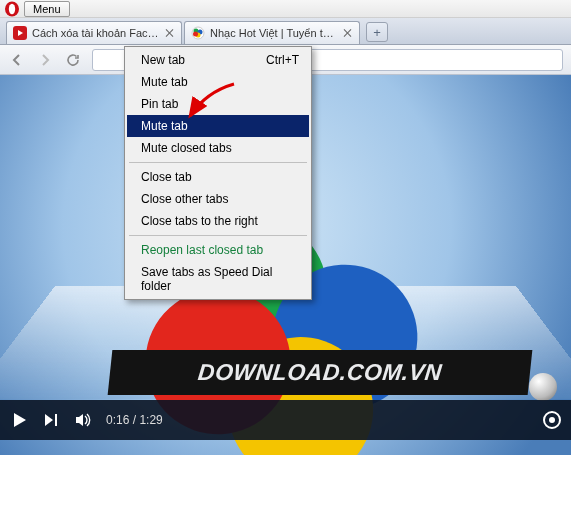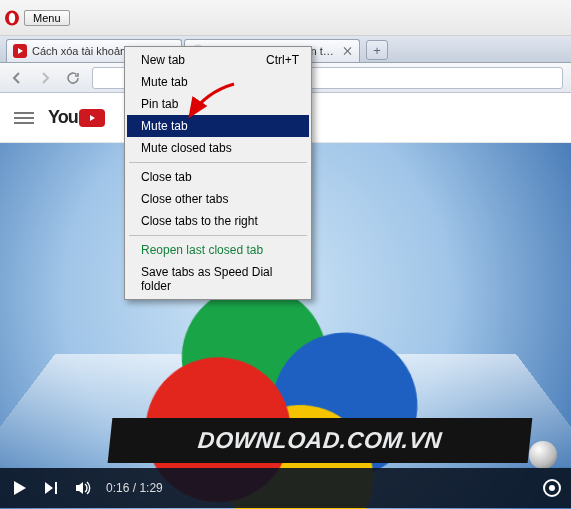--- a/index.html
+++ b/index.html
@@ -1,18 +1,18 @@
 <!DOCTYPE html>
 <html><head>
 <meta charset="utf-8">
 <style>
 * { margin: 0; padding: 0; box-sizing: border-box; font-family: "Segoe UI", Tahoma, sans-serif; }
 body { width: 571px; height: 509px; overflow: hidden; background: #fff; position: relative; }
 
-.titlebar { height: 36px; background: linear-gradient(#f6f6f6, #e8e8e8); border-bottom: 1px solid #cfcfcf; display: flex; align-items: center; padding: 0 4px; gap: 4px; }
+.titlebar { height: 18px; background: linear-gradient(#f6f6f6, #e8e8e8); border-bottom: 1px solid #cfcfcf; display: flex; align-items: center; padding: 0 4px; gap: 4px; }
 .opera-logo { width: 16px; height: 16px; }
 .menu-btn { font-size: 11px; padding: 1px 8px; border: 1px solid #9a9a9a; border-radius: 2px; background: linear-gradient(#fdfdfd,#e6e6e6); cursor: default; }
 
 .tabstrip { height: 27px; background: linear-gradient(#e0e5ee,#c7d0de); border-bottom: 1px solid #9aa3b2; display: flex; align-items: flex-end; padding: 0 6px; gap: 2px; }
 .tab { height: 23px; width: 176px; background: linear-gradient(#fafbfd,#e3e8f0); border: 1px solid #9aa3b2; border-bottom: none; border-radius: 3px 3px 0 0; display: flex; align-items: center; padding: 0 6px; font-size: 11px; color: #333; overflow: hidden; white-space: nowrap; }
 .tab .fav { width: 14px; height: 14px; margin-right: 5px; flex-shrink: 0; }
 .tab .title { overflow: hidden; text-overflow: ellipsis; flex: 1; }
 .tab .x { width: 10px; height: 10px; margin-left: 4px; position: relative; flex-shrink: 0; }
 .tab .x::before, .tab .x::after { content:""; position:absolute; left:4px; top:0; width:1px; height:10px; background:#666; }
 .tab .x::before { transform: rotate(45deg); }
@@ -106,35 +106,20 @@
     </div>
   <div class="nav-btn">
       <svg width="14" height="14" viewBox="0 0 14 14">
         <path d="M12 7a5 5 0 11-1.5-3.5M12 2v3h-3" stroke="#888" stroke-width="1.6" fill="none"></path>
       </svg>
     </div>
   <div class="addr-spacer"></div>
 </div>
 
 <div class="content">
-  <div class="yt-header">
-    <div class="ham">
-        <span></span>
-        <span></span>
-        <span></span>
-      </div>
-    <div class="yt-logo">
-      <span class="you">You</span>
-      <span class="play">
-          <svg width="10" height="10" viewBox="0 0 10 10">
-            <path d="M3 2v6l5-3z"></path>
-          </svg>
-        </span>
-    </div>
-  </div>
 
   <div class="player">
     <div class="surface"></div>
     <div class="circles">
       <div class="circle g"></div>
       <div class="circle b"></div>
       <div class="circle y"></div>
       <div class="circle r"></div>
     </div>
     <div class="ball"></div>

